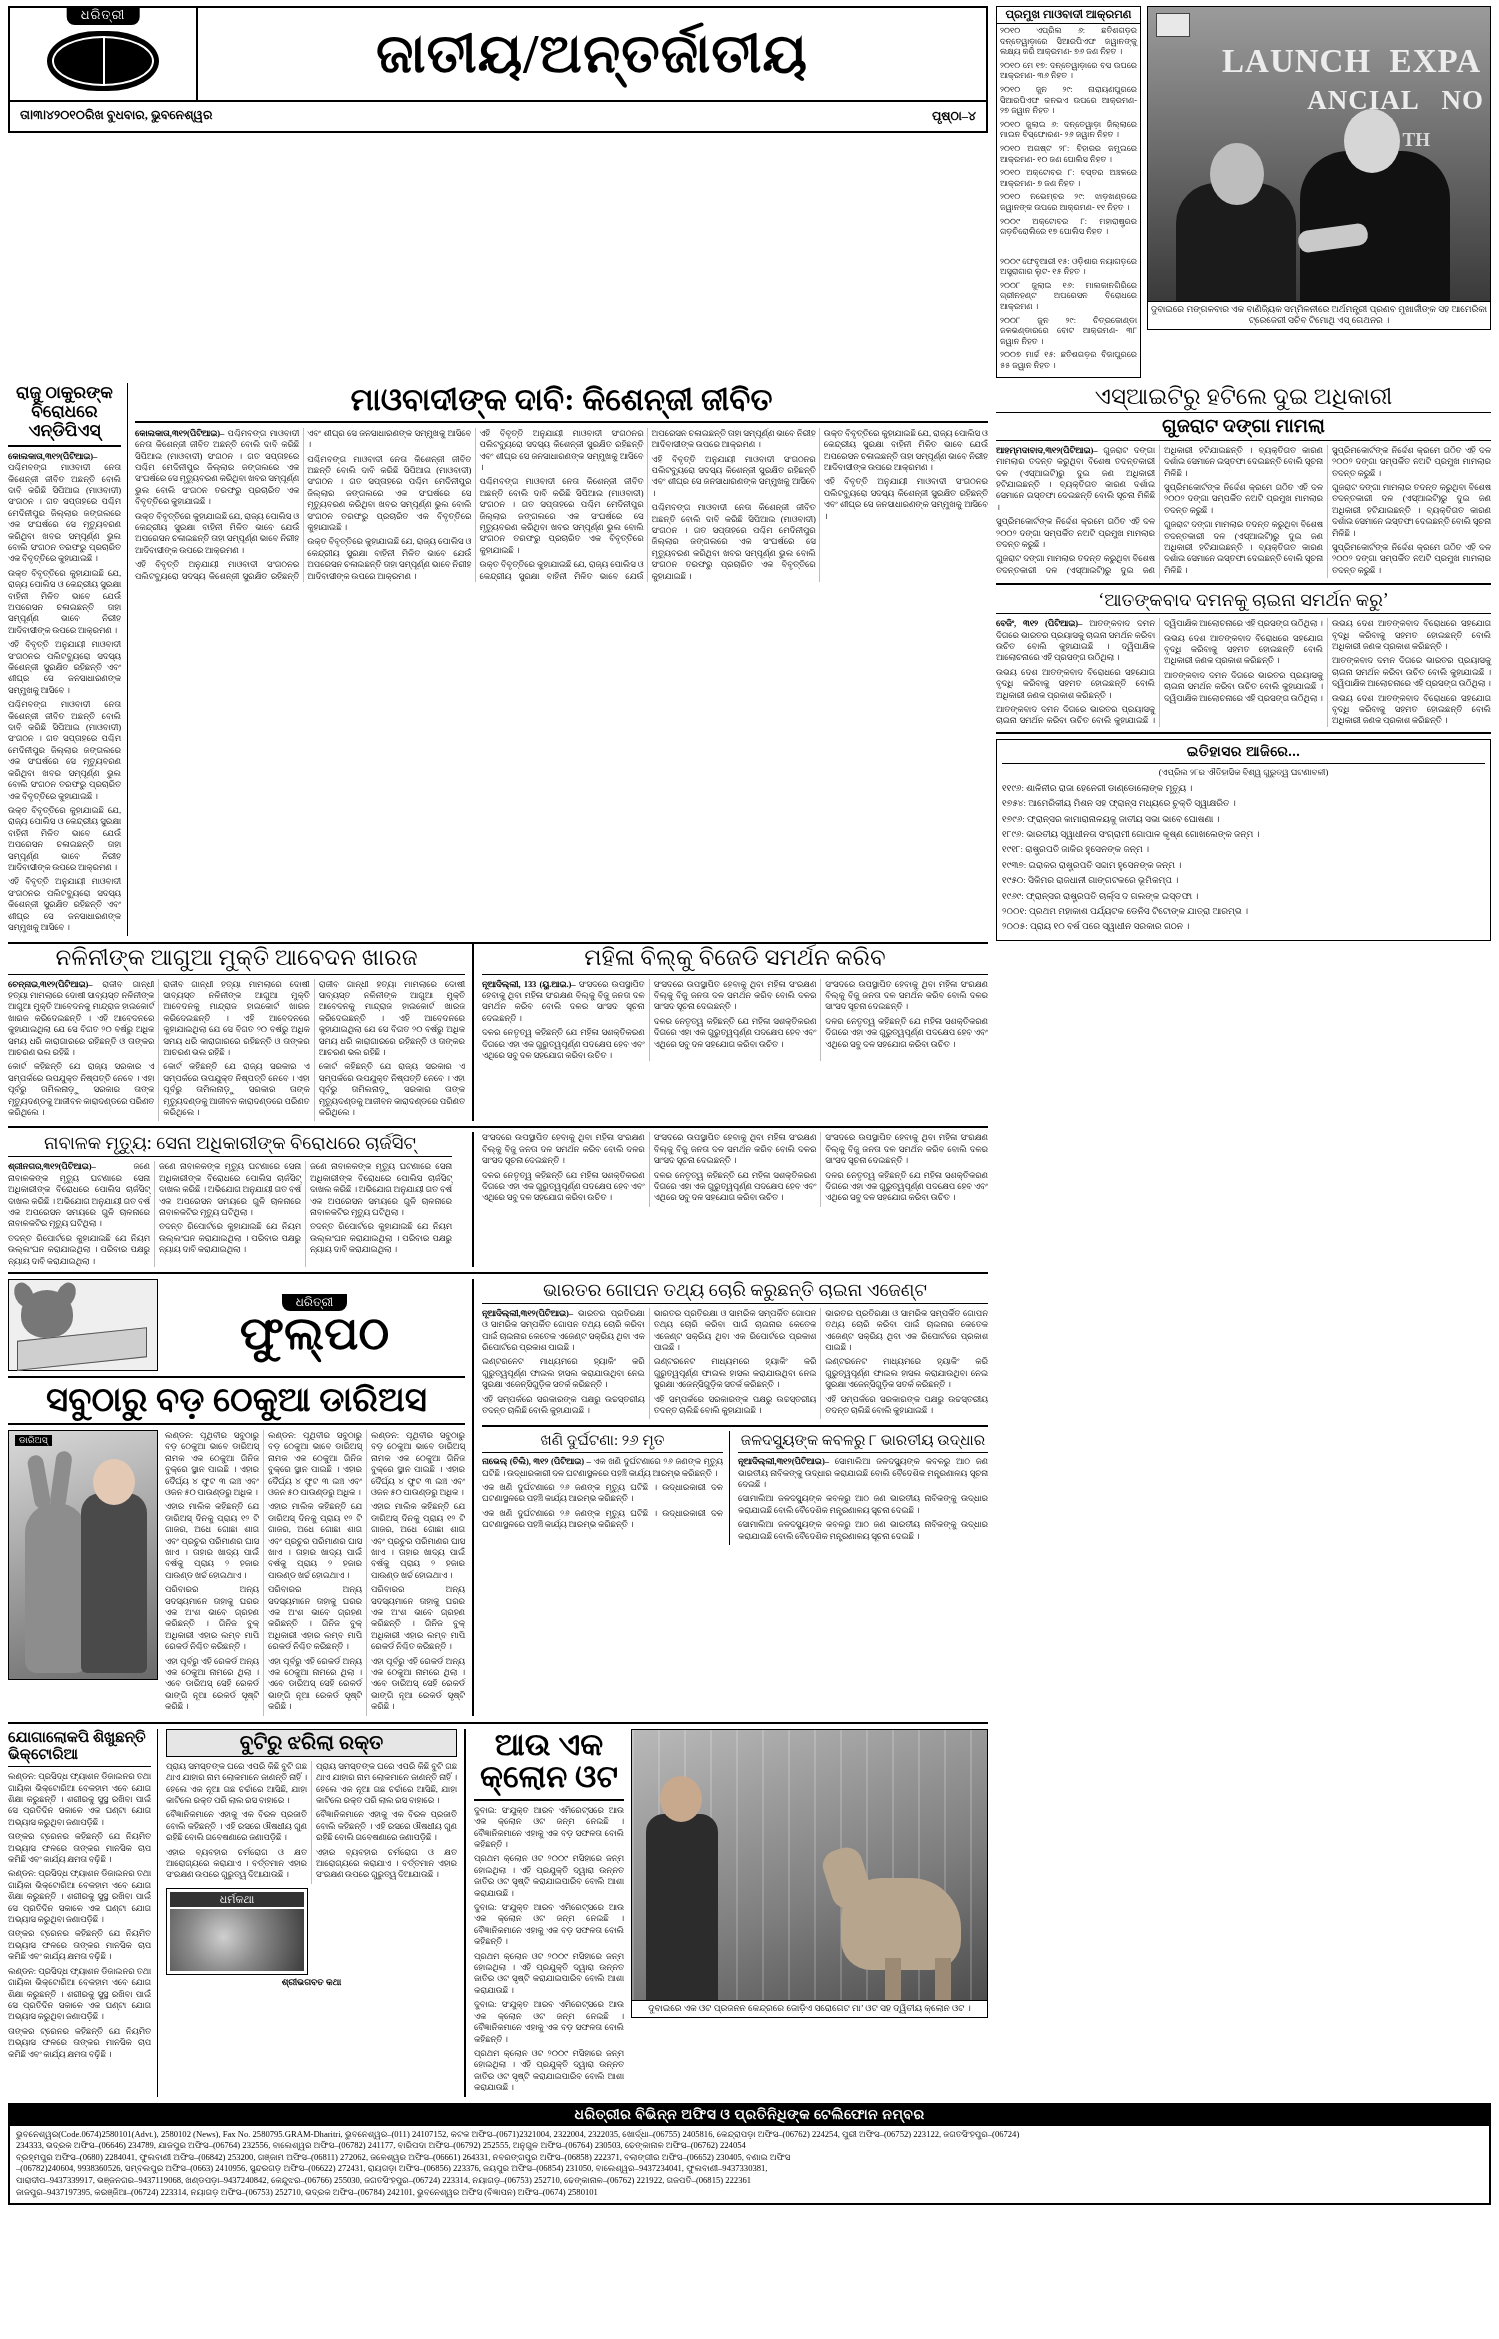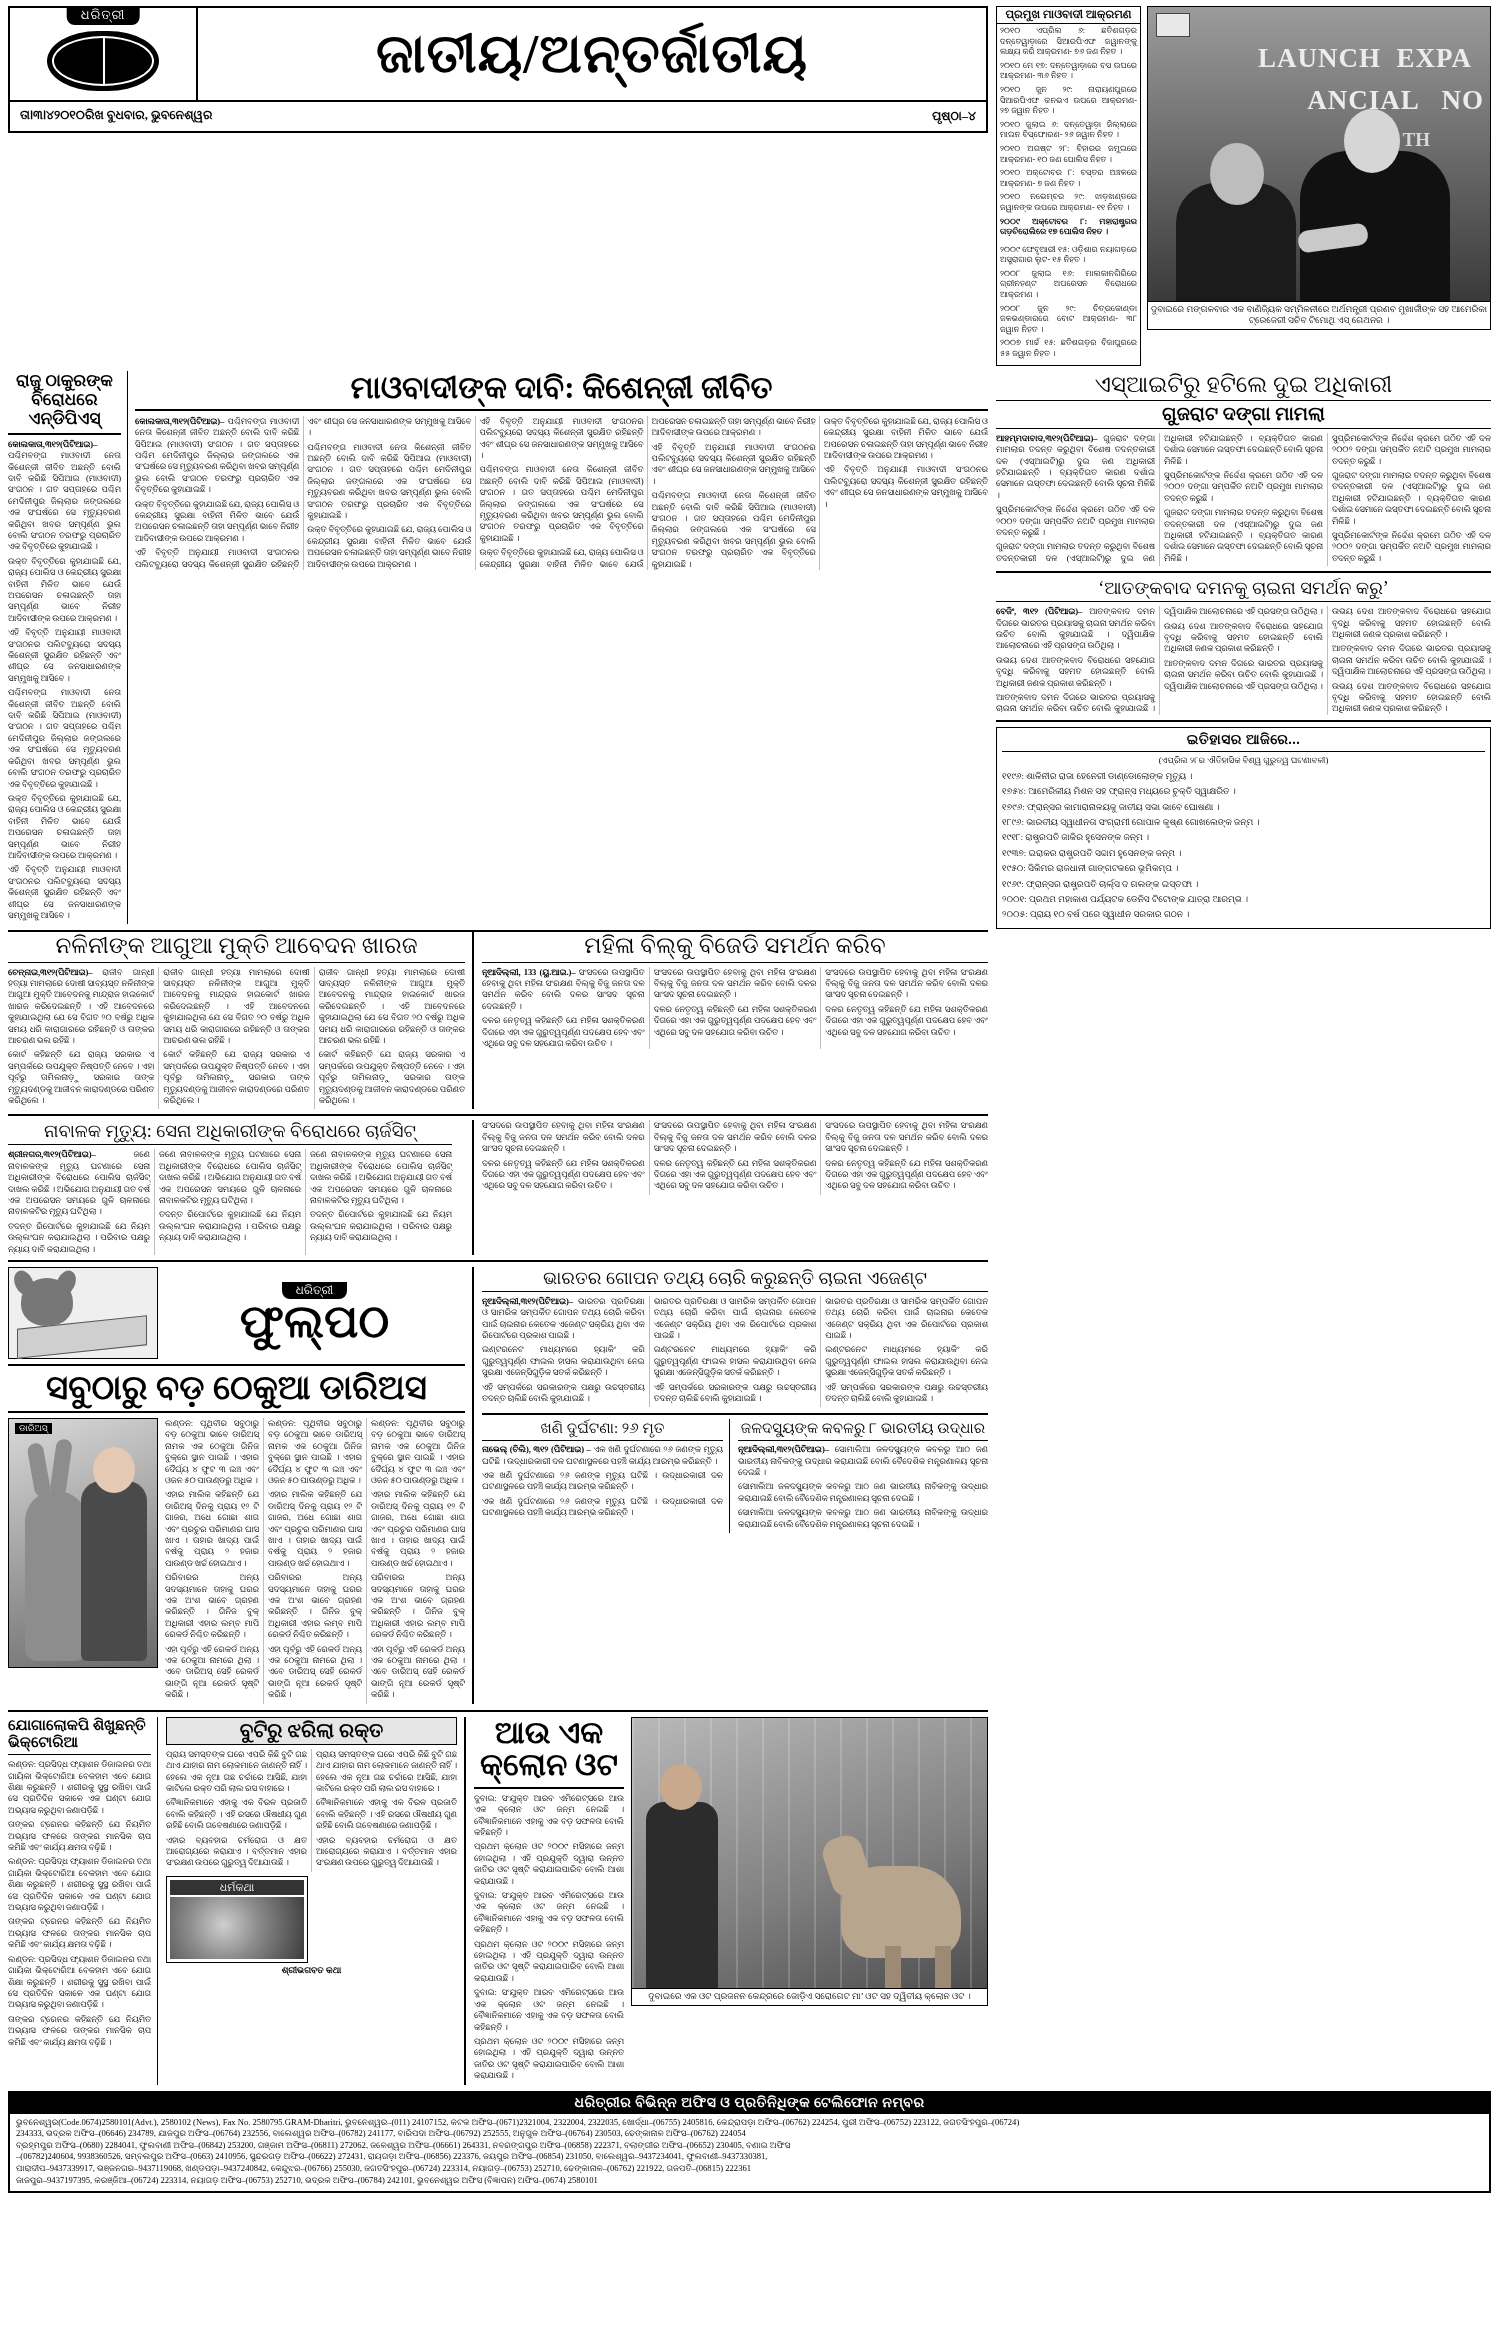--- a/index.html
+++ b/index.html
@@ -107,31 +107,31 @@
       <div style="width:145px;" class="bbox">
         <div class="center" style="font-size:11.5px;font-weight:bold;border-bottom:1px solid #000;padding:1px 0 2px;">ପ୍ରମୁଖ ମାଓବାଦୀ ଆକ୍ରମଣ</div>
         <div id="attack-list" style="padding:2px 3px;">
             <div class="tiny" style="margin-bottom: 3px;">୨୦୧୦ ଏପ୍ରିଲ ୬: ଛତିଶଗଡ଼ର ଦନ୍ତେୱାଡ଼ାରେ ସିଆରପିଏଫ ଜୱାନଙ୍କୁ ଲକ୍ଷ୍ୟ କରି ଆକ୍ରମଣ- ୭୬ ଜଣ ନିହତ ।</div>
             <div class="tiny" style="margin-bottom: 3px;">୨୦୧୦ ମେ ୧୭: ଦନ୍ତେୱାଡ଼ାରେ ବସ ଉପରେ ଆକ୍ରମଣ- ୩୬ ନିହତ ।</div>
             <div class="tiny" style="margin-bottom: 3px;">୨୦୧୦ ଜୁନ ୨୯: ନାରାୟଣପୁରରେ ସିଆରପିଏଫ କନଭଏ ଉପରେ ଆକ୍ରମଣ- ୨୭ ଜୱାନ ନିହତ ।</div>
             <div class="tiny" style="margin-bottom: 3px;">୨୦୧୦ ଜୁଲାଇ ୬: ଦନ୍ତେୱାଡ଼ା ଜିଲ୍ଲାରେ ମାଇନ ବିସ୍ଫୋରଣ- ୨୬ ଜୱାନ ନିହତ ।</div>
             <div class="tiny" style="margin-bottom: 3px;">୨୦୧୦ ଅଗଷ୍ଟ ୨୮: ବିହାରର ଜମୁଇରେ ଆକ୍ରମଣ- ୧୦ ଜଣ ପୋଲିସ ନିହତ ।</div>
             <div class="tiny" style="margin-bottom: 3px;">୨୦୧୦ ଅକ୍ଟୋବର ୮: ବସ୍ତର ଅଞ୍ଚଳରେ ଆକ୍ରମଣ- ୭ ଜଣ ନିହତ ।</div>
             <div class="tiny" style="margin-bottom: 3px;">୨୦୧୦ ନଭେମ୍ବର ୨୯: ଝାଡ଼ଖଣ୍ଡରେ ଜୱାନଙ୍କ ଉପରେ ଆକ୍ରମଣ- ୧୧ ନିହତ ।</div>
-            <div class="tiny" style="margin-bottom: 7px; font-weight: bold;">୨୦୦୯ ଅକ୍ଟୋବର ୮: ମହାରାଷ୍ଟ୍ରର ଗଡ଼ଚିରୋଲିରେ ୧୭ ପୋଲିସ ନିହତ ।</div>
+            <div class="tiny" style="margin-bottom: 19px;">୨୦୦୯ ଅକ୍ଟୋବର ୮: ମହାରାଷ୍ଟ୍ରର ଗଡ଼ଚିରୋଲିରେ ୧୭ ପୋଲିସ ନିହତ ।</div>
             <div class="tiny" style="margin-bottom: 3px;">୨୦୦୯ ଫେବୃଆରୀ ୧୫: ଓଡ଼ିଶାର ନୟାଗଡ଼ରେ ଅସ୍ତ୍ରାଗାର ଲୁଟ- ୧୫ ନିହତ ।</div>
             <div class="tiny" style="margin-bottom: 3px;">୨୦୦୮ ଜୁଲାଇ ୧୬: ମାଲକାନଗିରିରେ ଗ୍ରୀନହଣ୍ଟ ଅପରେସନ ବିରୋଧରେ ଆକ୍ରମଣ ।</div>
             <div class="tiny" style="margin-bottom: 3px;">୨୦୦୮ ଜୁନ ୨୯: ଚିତ୍ରକୋଣ୍ଡା ଜଳଭଣ୍ଡାରରେ ବୋଟ ଆକ୍ରମଣ- ୩୮ ଜୱାନ ନିହତ ।</div>
             <div class="tiny" style="margin-bottom: 3px;">୨୦୦୭ ମାର୍ଚ୍ଚ ୧୫: ଛତିଶଗଡ଼ର ବିଜାପୁରରେ ୫୫ ଜୱାନ ନିହତ ।</div>
           </div>
       </div>
       <div style="flex:1;">
         <div class="photo ph-podium" style="height:296px;border:1px solid #000;">
           <div style="position:absolute;left:8px;top:6px;width:34px;height:24px;background:#e8e8e8;border:1px solid #444;"></div>
-          <div style="position:absolute;right:18px;top:36px;color:#ececec;font-size:27px;font-weight:bold;letter-spacing:1px;font-family:Liberation Serif, serif;">LAUNCH&nbsp;&nbsp;EXPA</div>
+          <div style="position:absolute;right:9px;top:36px;color:#ececec;font-size:33px;font-weight:bold;letter-spacing:1px;font-family:Liberation Serif, serif;">LAUNCH&nbsp;&nbsp;EXPA</div>
           <div style="position:absolute;right:6px;top:78px;color:#ececec;font-size:27px;font-weight:bold;letter-spacing:1px;">ANCIAL &nbsp; NO</div>
           <div style="position:absolute;right:60px;top:122px;color:#d8d8d8;font-size:19px;font-weight:bold;">TH</div>
           <div style="position:absolute;left:28px;bottom:0;width:120px;height:118px;background:#1b1b1b;border-radius:40px 40px 0 0;"></div>
           <div style="position:absolute;left:62px;bottom:96px;width:54px;height:62px;background:#bdbdbd;border-radius:50%;"></div>
           <div style="position:absolute;right:40px;bottom:0;width:150px;height:150px;background:#111;border-radius:48px 48px 0 0;"></div>
           <div style="position:absolute;right:90px;bottom:128px;width:56px;height:64px;background:#d6d6d6;border-radius:50%;"></div>
           <div style="position:absolute;left:150px;bottom:52px;width:70px;height:22px;background:#c9c9c9;border-radius:10px;transform:rotate(-8deg);"></div>
         </div>
         <div class="cap-text" style="border:1px solid #000;border-top:0;">ଦୁବାଇରେ ମଙ୍ଗଳବାର ଏକ ବାଣିଜ୍ୟିକ ସମ୍ମିଳନୀରେ ଅର୍ଥମନ୍ତ୍ରୀ ପ୍ରଣବ ମୁଖାର୍ଜୀଙ୍କ ସହ ଆମେରିକା ଟ୍ରେଜେରୀ ସଚିବ ଟିମୋଥି ଏସ୍ ଗେଥନର ।</div>
       </div>

